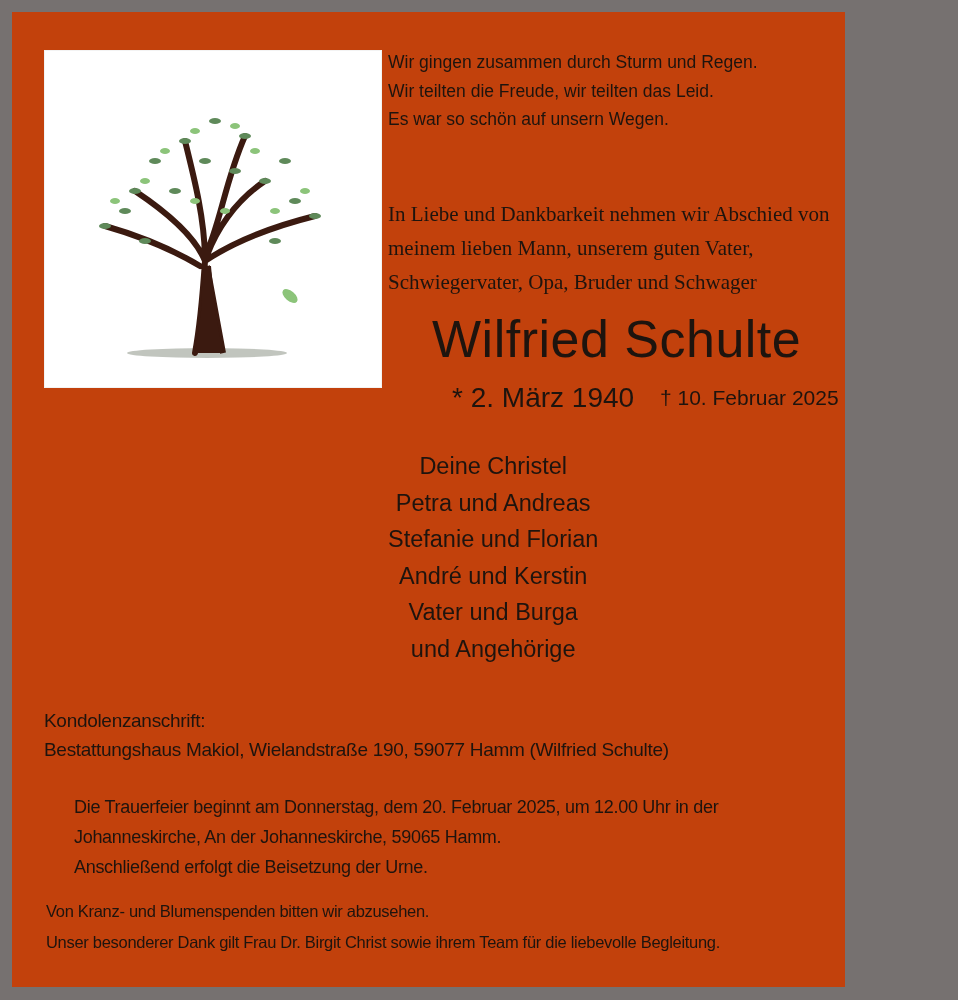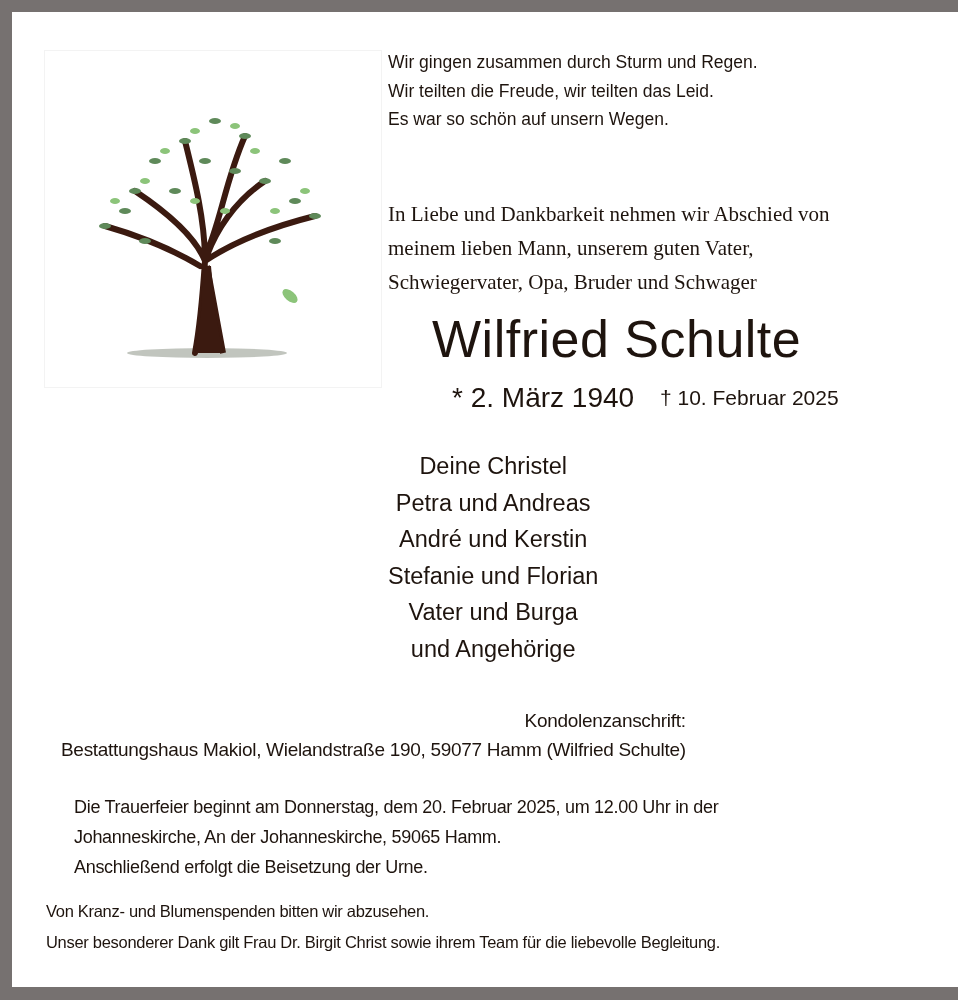--- a/index.html
+++ b/index.html
@@ -7,39 +7,39 @@
     width: 958px; height: 1000px;
     background: #767170;
     position: relative;
     overflow: hidden;
     font-family: "Liberation Sans", "DejaVu Sans", sans-serif;
     color: #1e140e;
   }
   .sheet {
     position: absolute;
     left: 12px; top: 12px;
-    width: 947px; height: 975px;
-    background: #ffffff;
+    width: 833px; height: 975px;
+    background: #c2410c;
   }
   .tree-box {
     position: absolute;
     left: 32px; top: 38px;
     width: 336px; height: 336px;
     background: #fff;
     border: 1px solid #f3f3f3;
   }
   .tree-box svg { width: 100%; height: 100%; display: block; }
   .abs { position: absolute; white-space: nowrap; }
   .poem { left: 376px; top: 36px; font-size: 17.5px; line-height: 28.5px; }
   .intro { left: 376px; top: 185px; font-size: 21px; line-height: 34px; font-family: Liberation Serif, serif; }
   .name { left: 420px; top: 295px; font-size: 52px; line-height: 64px; letter-spacing: 0.5px; }
   .born { left: 440px; top: 372px; font-size: 28px; line-height: 28px; }
   .died { left: 648px; top: 372px; font-size: 21px; line-height: 28px; }
   .family { left: 376px; top: 436px; font-size: 23.5px; line-height: 36.5px; text-align: center; }
-  .condo { left: 49px; top: 694px; font-size: 19px; line-height: 29px; letter-spacing: -0.3px; text-align: right; }
+  .condo { left: 32px; top: 694px; font-size: 19px; line-height: 29px; letter-spacing: -0.3px; }
   .funeral { left: 34px; top: 780px; font-size: 18px; line-height: 30px; letter-spacing: -0.3px; margin-left: 28px; }
   .notes { left: 34px; top: 884px; font-size: 16.5px; line-height: 31px; letter-spacing: -0.3px; }
   .line { display: block; }
 </style>
 </head>
 <body>
 
 <div class="sheet">
 
   <div class="tree-box">
@@ -93,22 +93,22 @@
     <span class="line">Schwiegervater, Opa, Bruder und Schwager</span>
   </div>
 
   <div class="abs name">Wilfried Schulte</div>
   <div class="abs born">* 2. März 1940</div>
   <div class="abs died">† 10. Februar 2025</div>
 
   <div class="abs family">
     <span class="line">Deine Christel</span>
     <span class="line">Petra und Andreas</span>
+    <span class="line">Stefanie und Florian</span>
     <span class="line">André und Kerstin</span>
-    <span class="line">Stefanie und Florian</span>
     <span class="line">Vater und Burga</span>
     <span class="line">und Angehörige</span>
   </div>
 
   <div class="abs condo">
     <span class="line">Kondolenzanschrift:</span>
     <span class="line">Bestattungshaus Makiol, Wielandstraße 190, 59077 Hamm (Wilfried Schulte)</span>
   </div>
 
   <div class="abs funeral">

